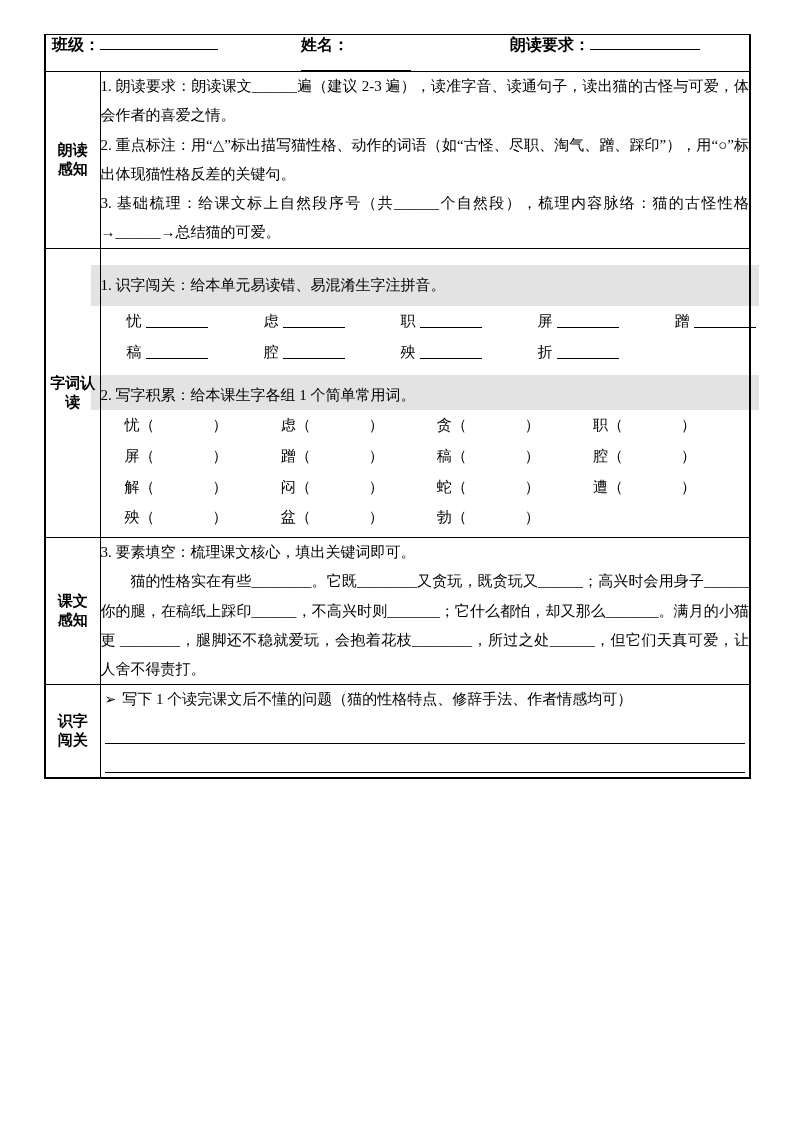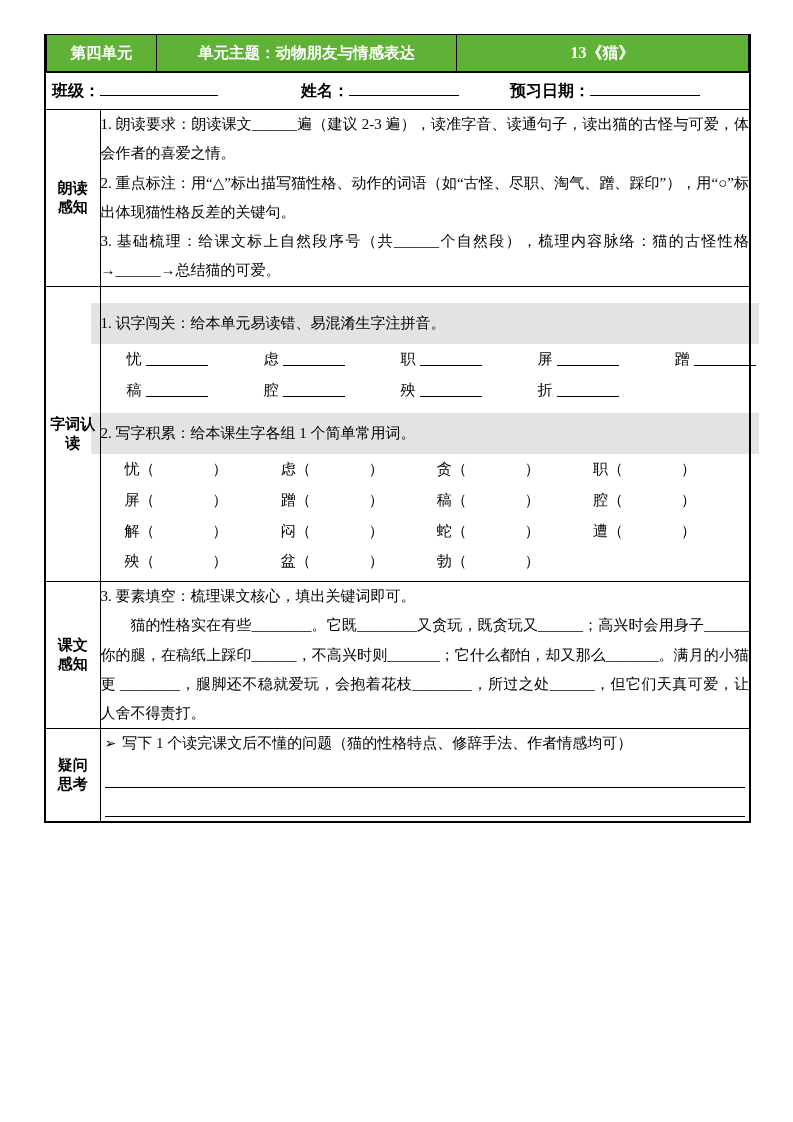--- a/index.html
+++ b/index.html
@@ -172,52 +172,34 @@
 <div class="page">
 
 
   <table class="sheet outer" style="border-top:none;">
     <colgroup>
       <col style="width:55px">
       <col style="width:650px">
     </colgroup>
 
     <tbody>
-        <tr class="greenrow">
-      <td colspan="2" style="padding:0;border:none;">
-        <table class="sheet" style="width:100%;">
-          <colgroup>
-            <col style="width:110px">
-                <col style="width:300px">
-                <col>
-          </colgroup>
-          <tbody>
-                <tr class="greenrow">
-            <td class="unit">第四单元</td>
-            <td class="theme">单元主题：动物朋友与情感表达</td>
-            <td class="lesson">13《猫》</td>
-          </tr>
-        </tbody>
-            </table>
-      </td>
-    </tr>
 
     <tr class="inforow">
       <td colspan="2" style="height:36px;">
         <div class="info-inner">
           <div class="info-cell" style="width:250px;padding-left:6px;">
             <span class="lbl">班级：</span>
             <span class="rule" style="width:118px;"></span>
           </div>
-          <div class="info-cell" style="width:210px;">
+          <div class="info-cell" style="width:210px;flex-direction:column;">
             <span class="lbl">姓名：</span>
             <span class="rule" style="width:110px;"></span>
           </div>
           <div class="info-cell" style="width:240px;">
-            <span class="lbl">预习日期：</span>
+            <span class="lbl">朗读要求：</span>
             <span class="rule" style="width:110px;"></span>
           </div>
         </div>
       </td>
     </tr>
 
     <tr>
       <td class="sidelabel">
         <div style="word-break:break-all;padding:0 9px;">朗读感知</div>
       </td>
@@ -236,21 +218,21 @@
         <div class="shade" style="margin-top:16px;padding-top:6px;padding-bottom:6px;">1. 识字闯关：给本单元易读错、易混淆生字注拼音。</div>
 
         <div class="pinyin-line">
           <span class="w">忧</span><span class="u" style="width:62px;"></span><span class="gap"></span><span class="w">虑</span><span class="u" style="width:62px;"></span><span class="gap"></span><span class="w">职</span><span class="u" style="width:62px;"></span><span class="gap"></span><span class="w">屏</span><span class="u" style="width:62px;"></span><span class="gap"></span><span class="w">蹭</span><span class="u" style="width:62px;"></span>
         </div>
 
         <div class="pinyin-line">
           <span class="w">稿</span><span class="u" style="width:62px;"></span><span class="gap"></span><span class="w">腔</span><span class="u" style="width:62px;"></span><span class="gap"></span><span class="w">殃</span><span class="u" style="width:62px;"></span><span class="gap"></span><span class="w">折</span><span class="u" style="width:62px;"></span>
         </div>
 
-        <div class="shade" style="margin-top:6px;padding-top:6px;padding-bottom:6px;">2. 写字积累：给本课生字各组 1 个简单常用词。</div>
+        <div class="shade" style="margin-top:6px;padding-top:6px;padding-bottom:0;">2. 写字积累：给本课生字各组 1 个简单常用词。</div>
 
         <div class="word-grid">
           <div class="wrow">
             <div class="witem"><span>忧（</span><span class="gap" style="width:58px;"></span>）</div>
             <div class="witem"><span>虑（</span><span class="gap" style="width:58px;"></span>）</div>
             <div class="witem"><span>贪（</span><span class="gap" style="width:58px;"></span>）</div>
             <div class="witem"><span>职（</span><span class="gap" style="width:58px;"></span>）</div>
           </div>
           <div class="wrow">
             <div class="witem"><span>屏（</span><span class="gap" style="width:58px;"></span>）</div>
@@ -279,21 +261,21 @@
         <div style="word-break:break-all;padding:0 9px;">课文感知</div>
       </td>
       <td class="body">
         <p class="p">3. 要素填空：梳理课文核心，填出关键词即可。</p>
         <p class="p indent2">猫的性格实在有些________。它既________又贪玩，既贪玩又______；高兴时会用身子______你的腿，在稿纸上踩印______，不高兴时则_______；它什么都怕，却又那么_______。满月的小猫更 ________，腿脚还不稳就爱玩，会抱着花枝________，所过之处______，但它们天真可爱，让人舍不得责打。</p>
       </td>
     </tr>
 
     <tr>
       <td class="sidelabel">
-        <div style="word-break:break-all;padding:0 9px;">疑问思考</div>
+        <div style="word-break:break-all;padding:0 9px;">识字闯关</div>
       </td>
       <td class="body" style="padding-bottom:4px;margin-left:6px;">
         <p class="p" style="padding-left:4px;text-indent:0;">
           <span class="qbullet">➢</span><span>写下 1 个读完课文后不懂的问题（猫的性格特点、修辞手法、作者情感均可）</span>
         </p>
         <div class="qline"></div>
         <div class="qline"></div>
       </td>
     </tr>
 

